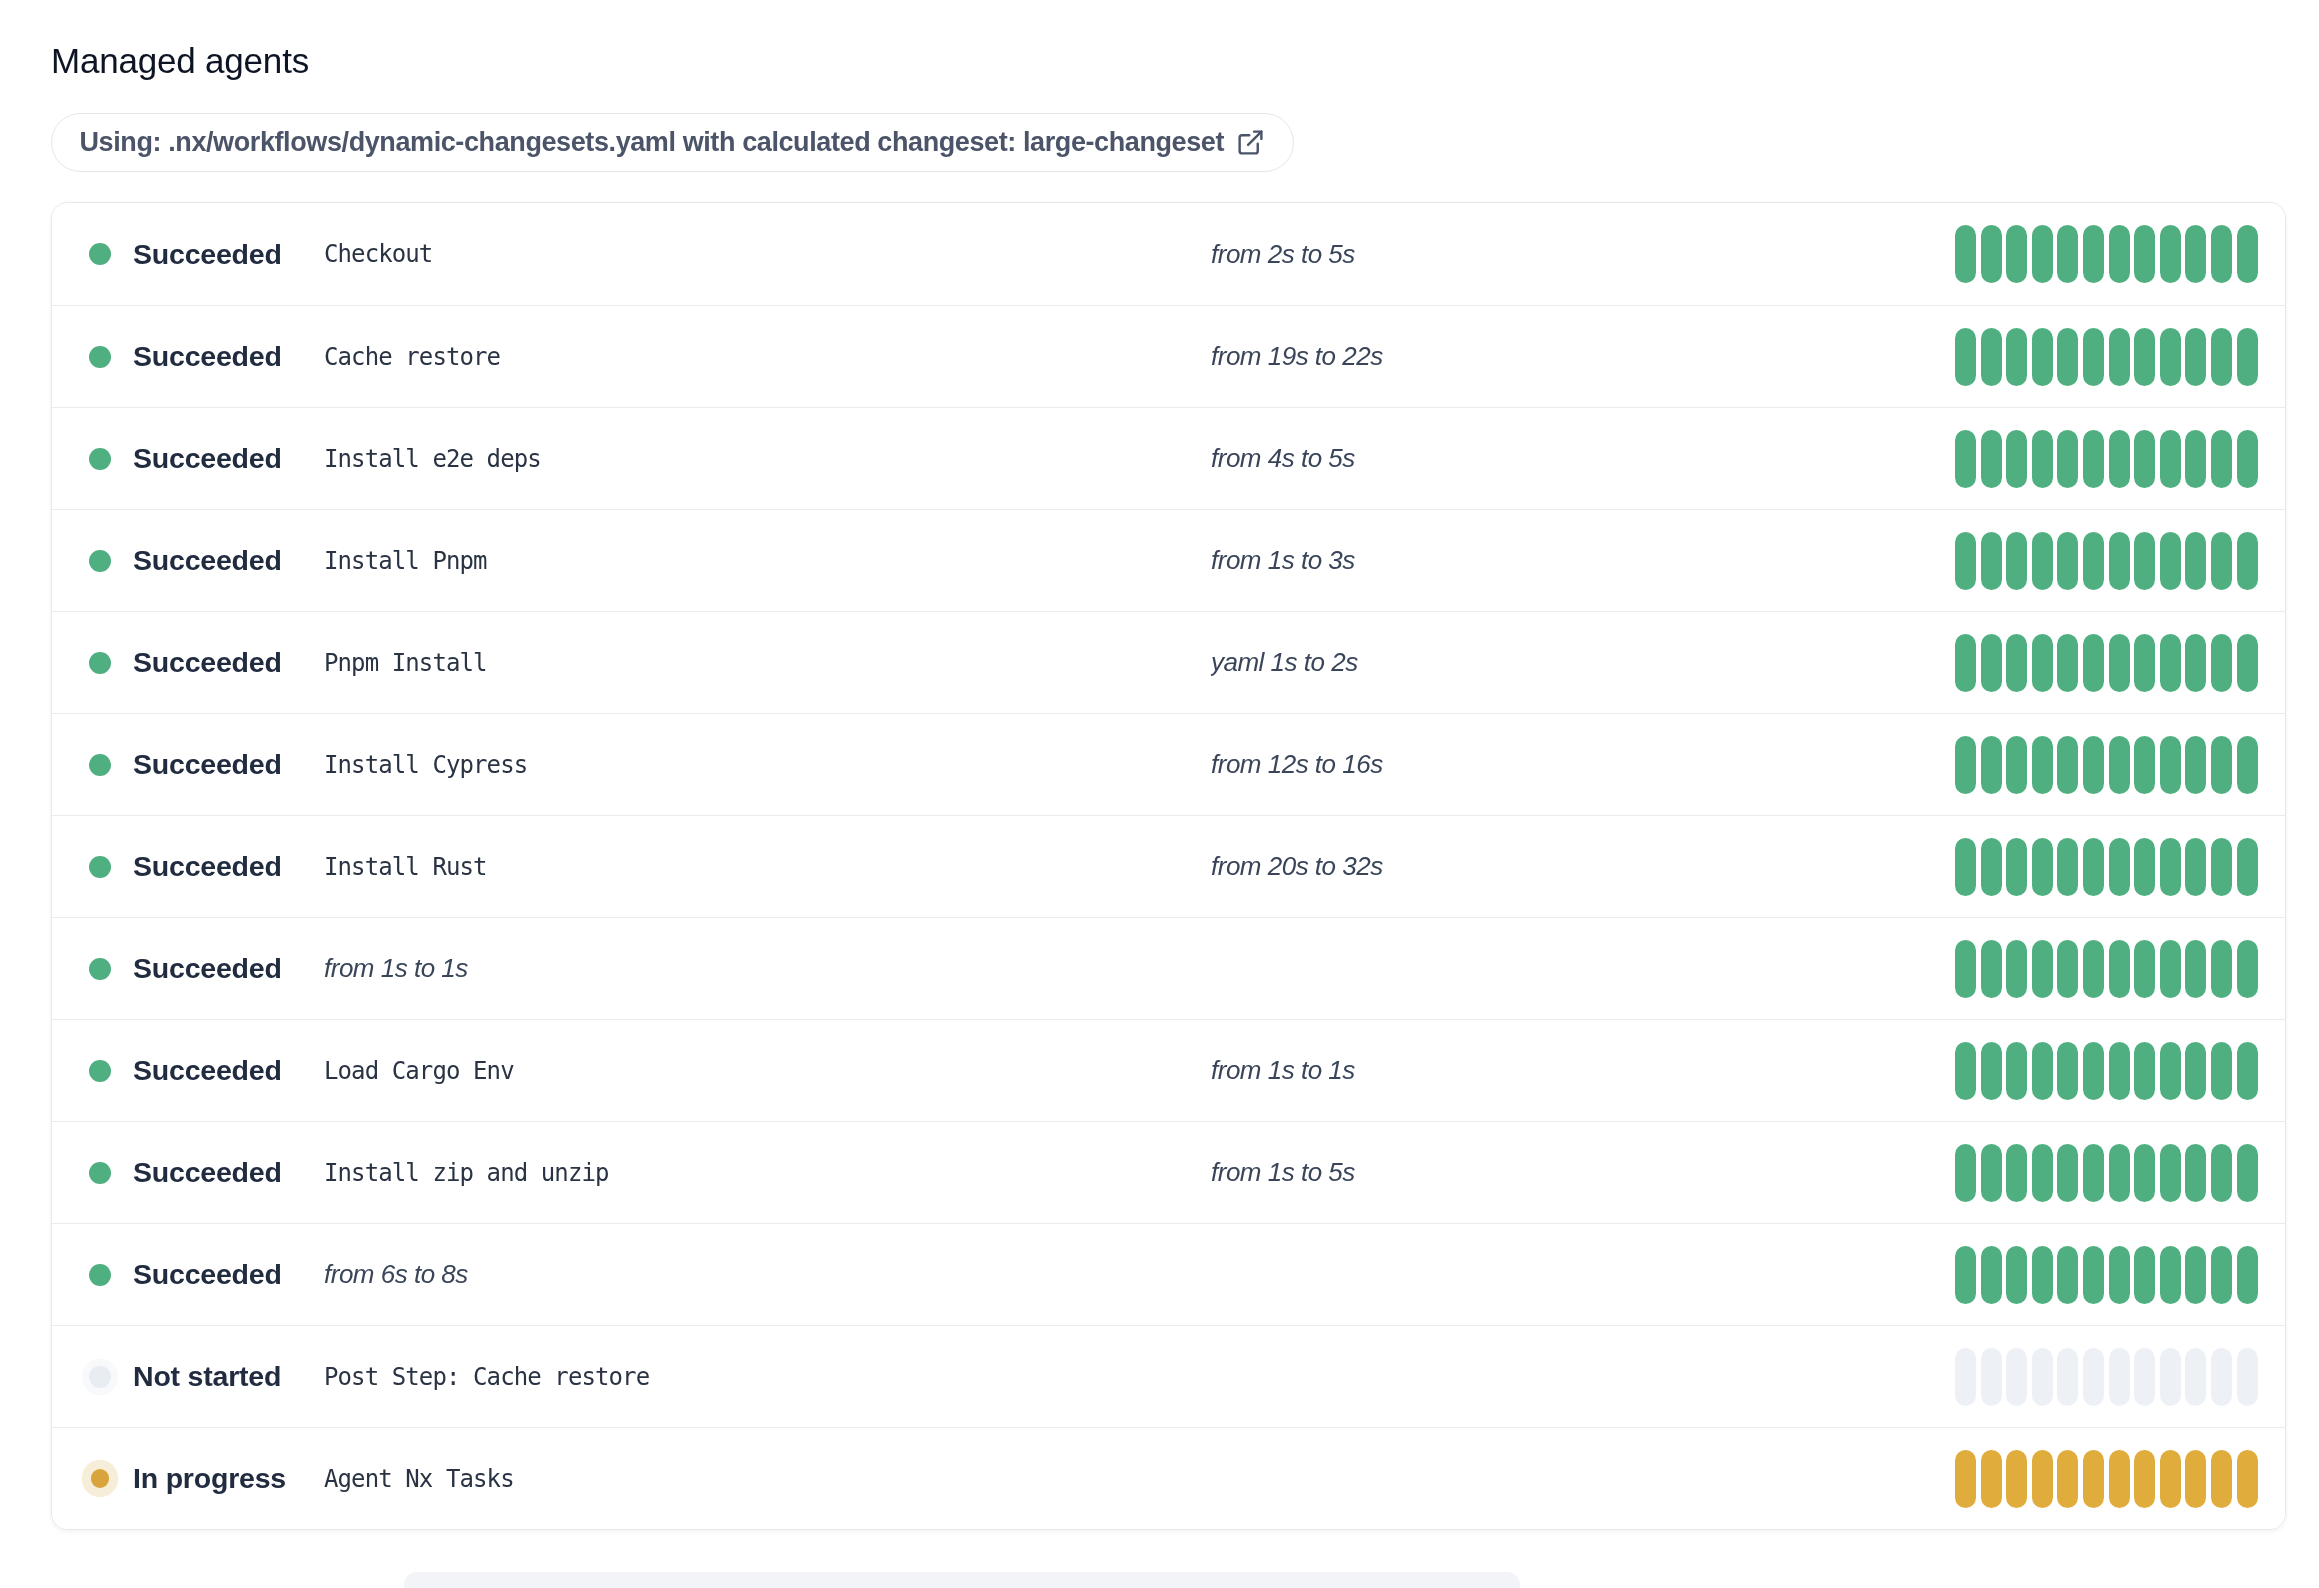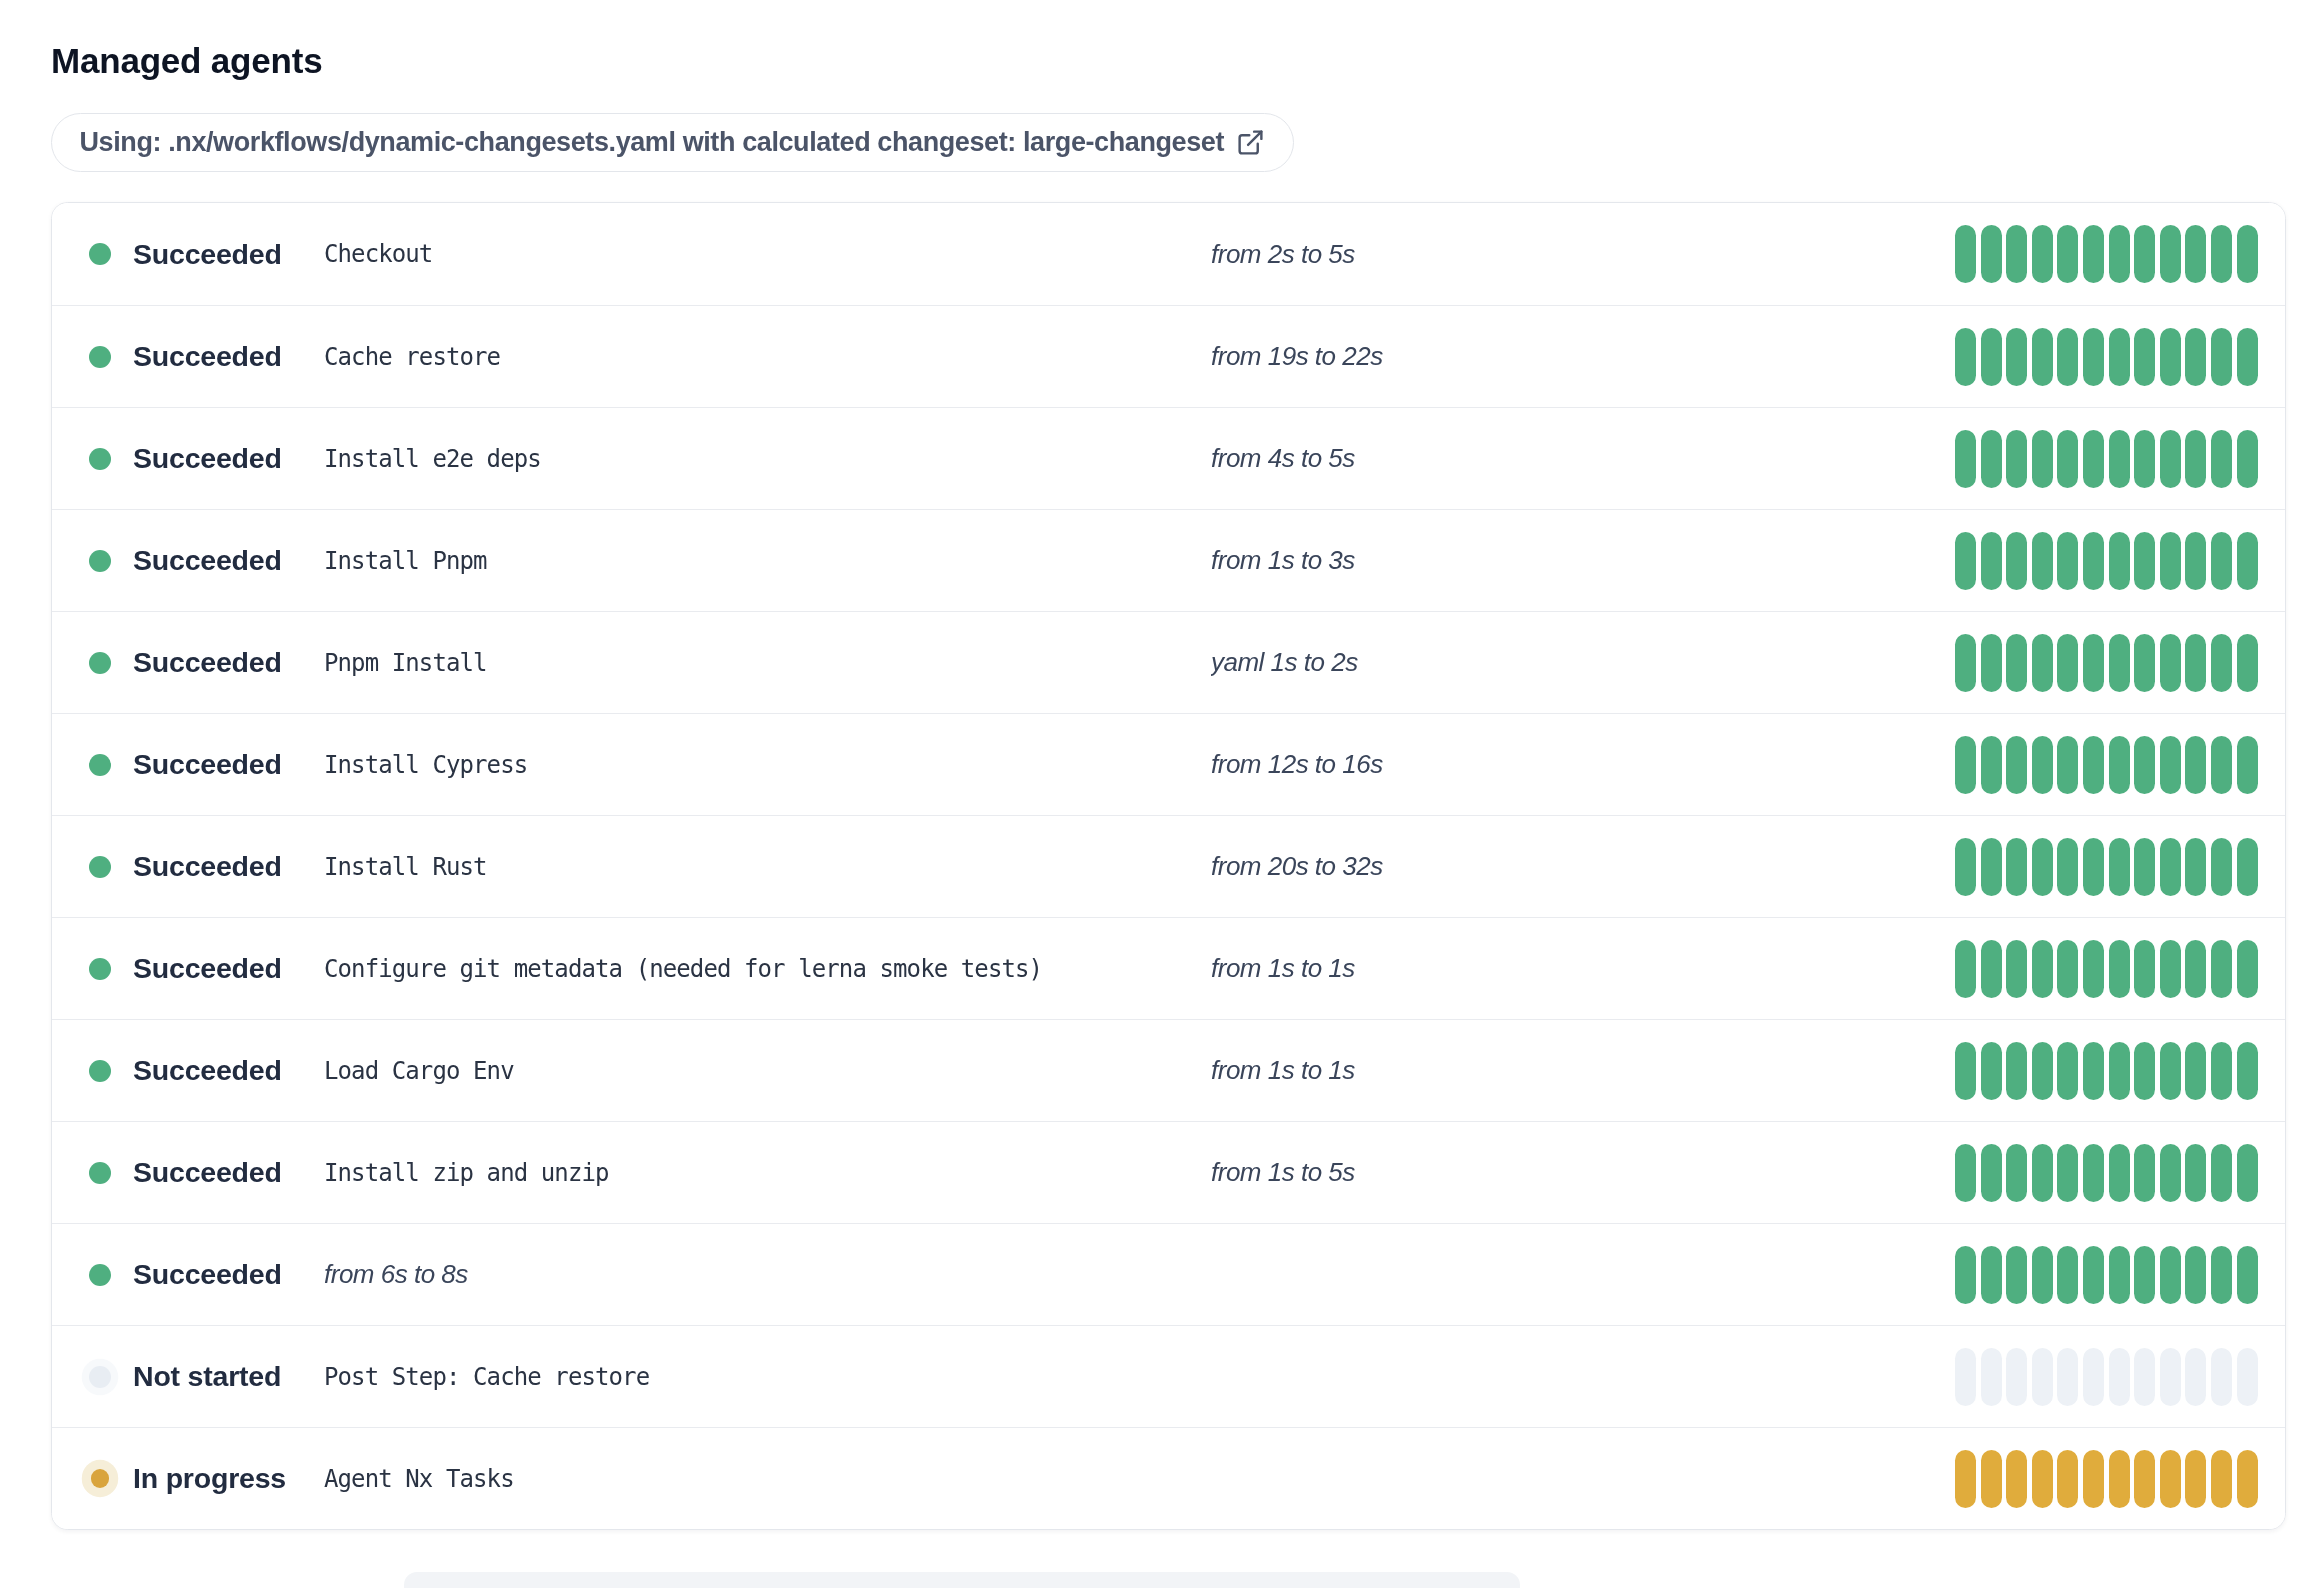--- a/index.html
+++ b/index.html
@@ -22,21 +22,21 @@
   html,body{background:#ffffff}
   .page{
     position:relative;
     width:2320px;height:1589px;
     overflow:hidden;
     background:#ffffff;
     font-family:"Liberation Sans",sans-serif;
     padding:40px 0 0 51px;
   }
   .title{
-    font-size:35px;font-weight:700;line-height:42px;
+    font-size:35px;font-weight:400;line-height:42px;
     color:var(--text-title);letter-spacing:-0.2px;
   }
   .banner{
     margin-top:31px;
     display:inline-flex;align-items:center;gap:12px;
     height:59px;padding:0 27.5px;
     border:1.8px solid var(--border-pill);
     border-radius:917px;background:#fff;
     cursor:pointer;
   }
@@ -312,23 +312,20 @@
           <div class="segment"></div>
           <div class="segment"></div>
           <div class="segment"></div>
         </div>
   </div>
       <div class="row status-succeeded">
     <div class="col-status">
       <span class="dot"></span>
       <span class="status-label">Succeeded</span>
     </div>
-    <div class="col-step">
-      <span class="step">Configure git metadata (needed for lerna smoke tests)</span>
-    </div>
     <div class="col-duration">
       <span class="duration">from 1s to 1s</span>
     </div>
     <div class="col-bars">
           <div class="segment"></div>
           <div class="segment"></div>
           <div class="segment"></div>
           <div class="segment"></div>
           <div class="segment"></div>
           <div class="segment"></div>

